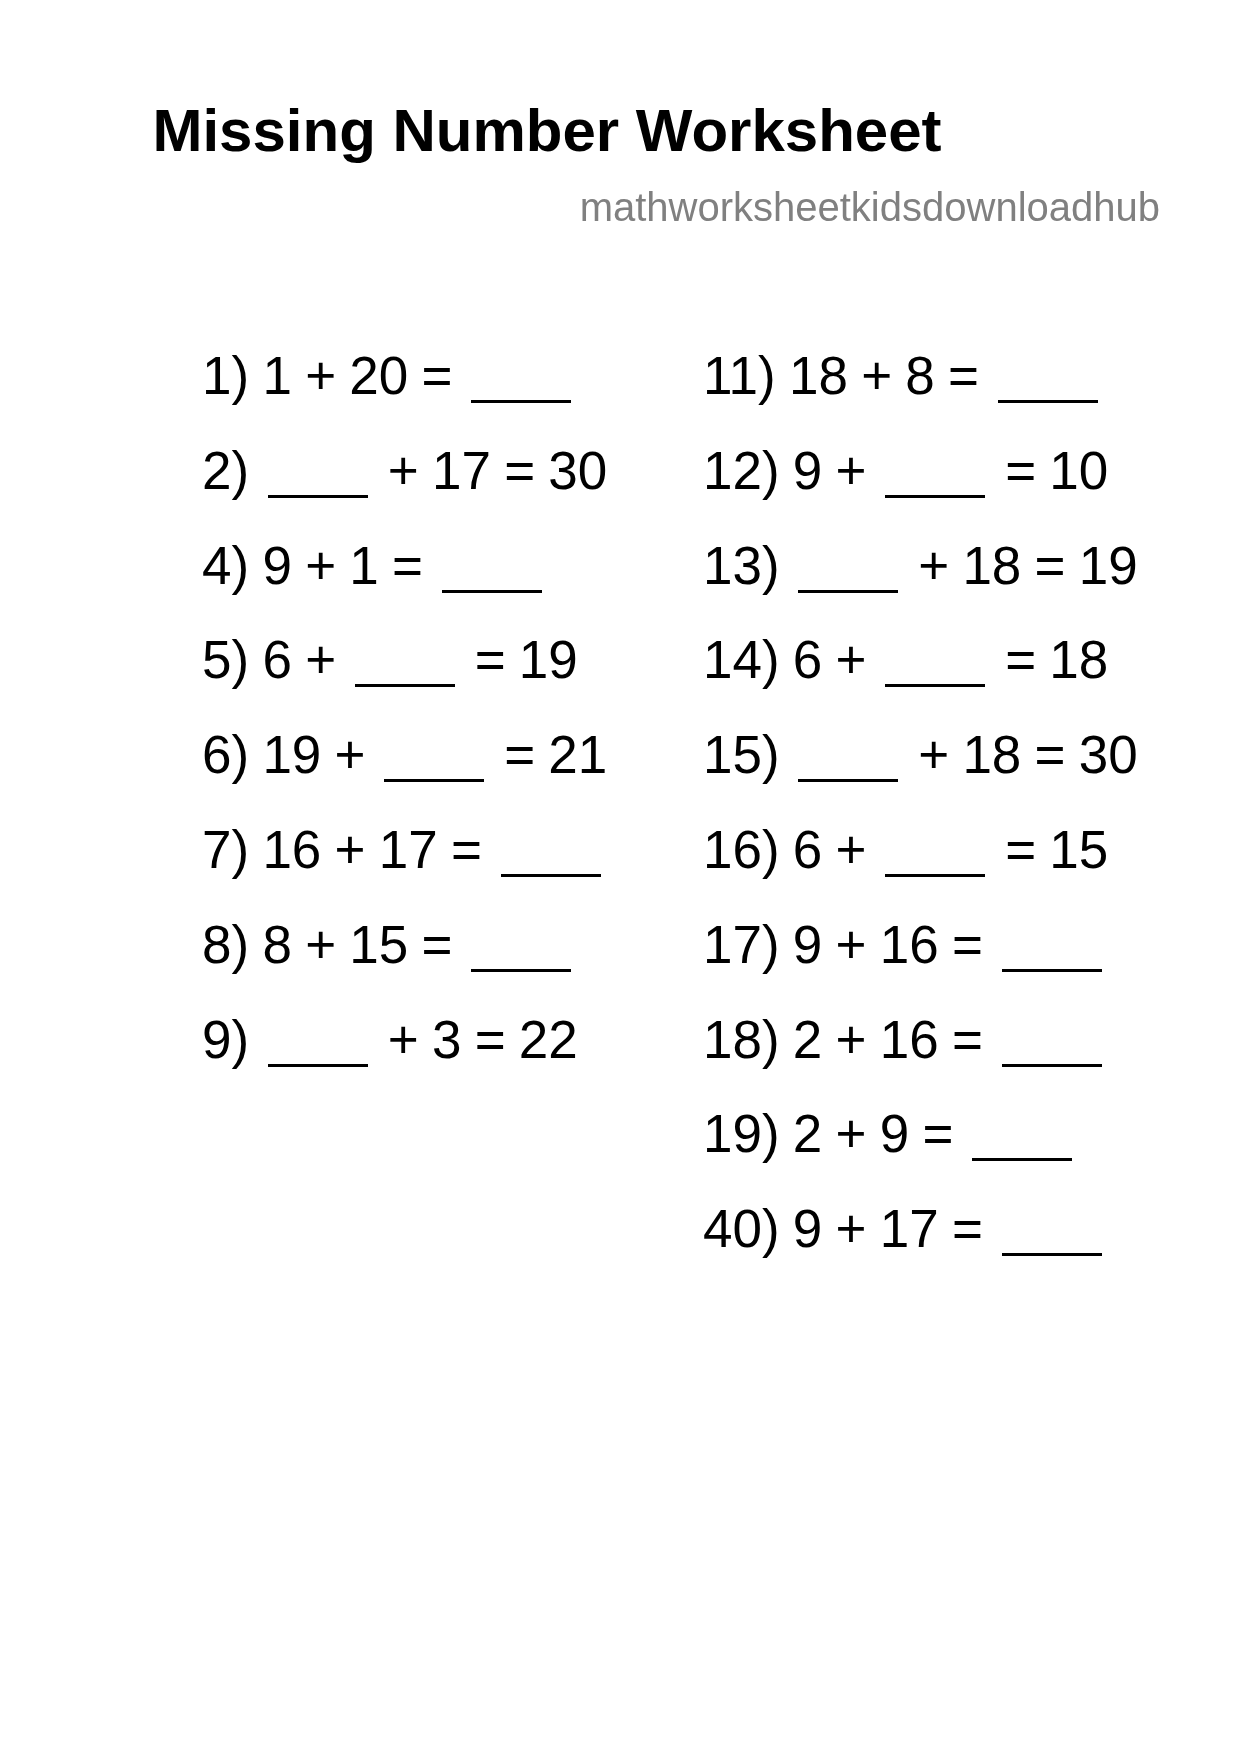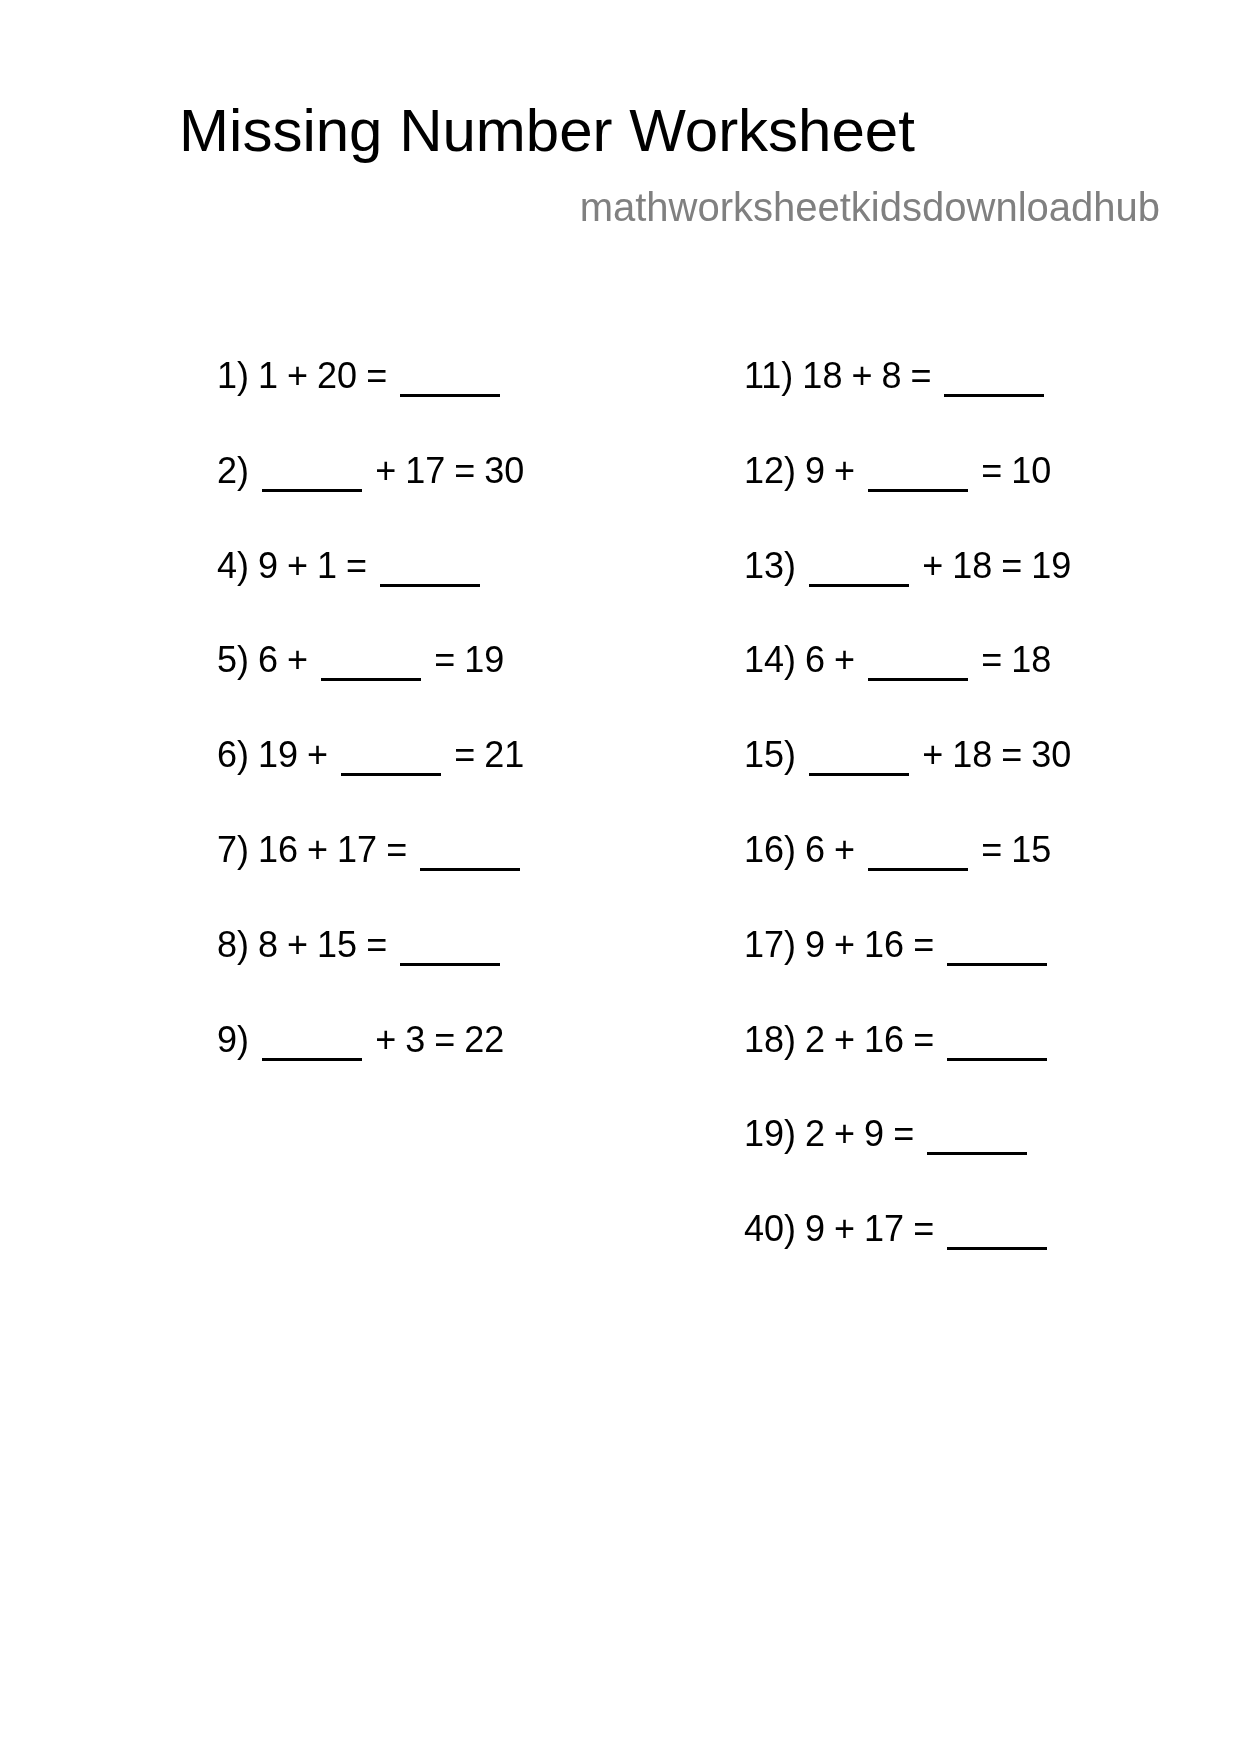--- a/index.html
+++ b/index.html
@@ -19,42 +19,42 @@
       position: absolute;
       left: 0;
       width: 996px;
       top: 96px;
       text-align: center;
       padding-left: 98px;
       box-sizing: border-box;
       font-size: 60px;
       line-height: 70px;
       white-space: nowrap;
+      font-weight: bold;
     }
     .subtitle {
       position: absolute;
       right: 80px;
       top: 184px;
       font-size: 40px;
       line-height: 46px;
       color: #808080;
       white-space: nowrap;
     }
     .column {
       position: absolute;
       top: 351px;
     }
     .column.left { left: 202px; }
-    .column.right { left: 729px; }
+    .column.right { left: 703px; }
     .problem {
       height: 94.8px;
-      font-size: 36px;
+      font-size: 53px;
       line-height: 50px;
       white-space: nowrap;
-      margin-left: 15px;
     }
     .blank {
       display: inline-block;
       width: 100px;
       height: 0;
       border-bottom: 3px solid #000;
       vertical-align: -9px;
       margin: 0 0.1em;
     }
     .tok { margin-right: 0.25em; }

